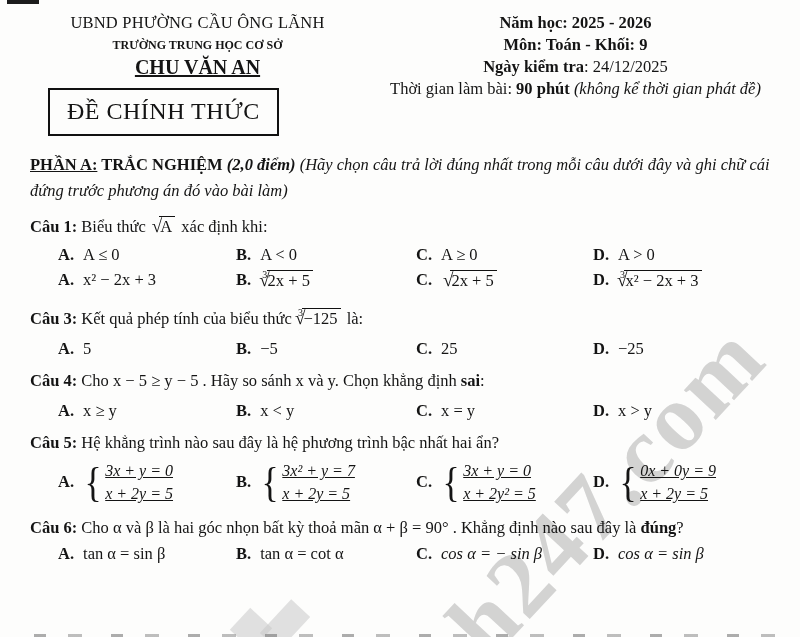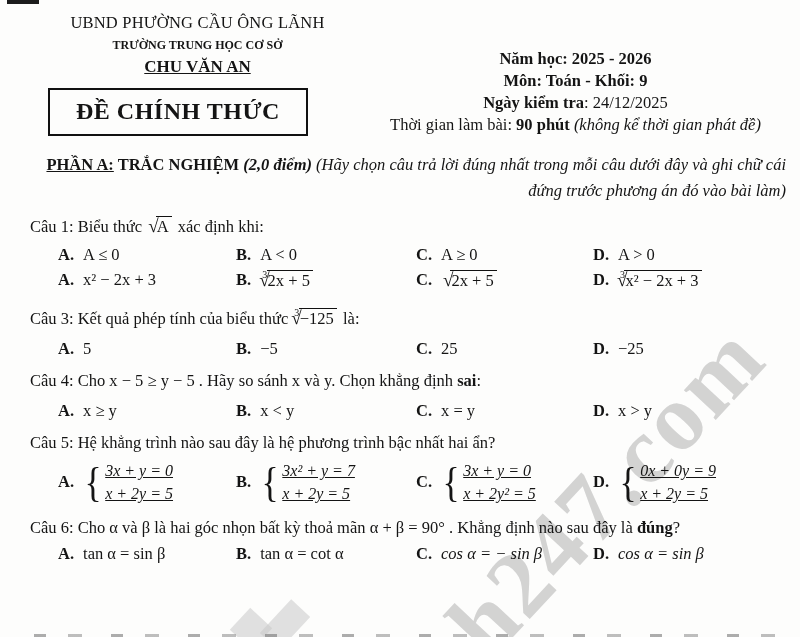--- a/index.html
+++ b/index.html
@@ -16,39 +16,39 @@
   }
   .wm-frag{position:absolute;background:#c9c9c9;opacity:.55;z-index:0;}
   .f1{left:236px;top:614px;width:30px;height:30px;transform:rotate(43deg);}
   .f2{left:272px;top:602px;width:26px;height:46px;transform:rotate(43deg);}
   .artifact-top{position:absolute;left:7px;top:0;width:32px;height:4px;background:#1c1c1c;z-index:2;}
   .cutoff{
     position:absolute;left:34px;right:14px;bottom:0;height:3px;z-index:2;opacity:.55;
     background:repeating-linear-gradient(90deg,#6b6b6b 0 12px,transparent 12px 34px,#8a8a8a 34px 48px,transparent 48px 77px);
   }
   .content{position:relative;z-index:1;padding:12px 14px 0 30px;}
-  .header{display:flex;align-items:flex-end;}
+  .header{display:flex;}
   .h-left{width:335px;text-align:center;}
   .h-left .l1{font-size:16.5px;letter-spacing:.2px;}
   .h-left .l2{font-size:12px;font-weight:bold;}
-  .h-left .l3{font-size:17px;font-weight:bold;text-decoration:underline;}
+  .h-left .l3{font-size:20px;font-weight:bold;text-decoration:underline;}
   .h-left div{line-height:22px;}
   .stamp-wrap{text-align:left;margin:10px 0 0 18px;}
   .stamp{
     display:inline-block;border:2.5px solid #111;
-    font-size:24px;font-weight:bold;letter-spacing:.5px;
-    padding:8px 26px;line-height:1.15;
+    font-size:24px;font-weight:normal;letter-spacing:.5px;
+    padding:8px 17px;line-height:1.15;
   }
   .h-right{flex:1;text-align:center;font-size:16.5px;}
   .h-right div{line-height:22px;}
   .bold{font-weight:bold;}
-  .section{margin:16px 0 0 0;font-size:16.5px;line-height:26px;text-align:right;}
+  .section{margin:16px 0 0 0;font-size:16.5px;line-height:26px;}
   .u{text-decoration:underline;}
   .qhead{margin:10px 0 0 0;font-size:16.5px;line-height:24px;}
-  .qhead .ql{font-weight:normal;}
+  .qhead .ql{font-weight:bold;}
   .opts{
     display:grid;grid-template-columns:178px 180px 177px 1fr;
     padding-left:28px;font-size:16.5px;align-items:center;
   }
   .o1{margin-top:6px;}  .o2{margin-top:4px;}
   .o3{margin-top:8px;}  .o4{margin-top:8px;}
   .o5{margin-top:4px;}  .o6{margin-top:4px;margin-bottom:2px;}
   .opt{display:flex;align-items:center;}
   .ol{font-weight:bold;margin-right:9px;}
   .it{font-style:italic;}

